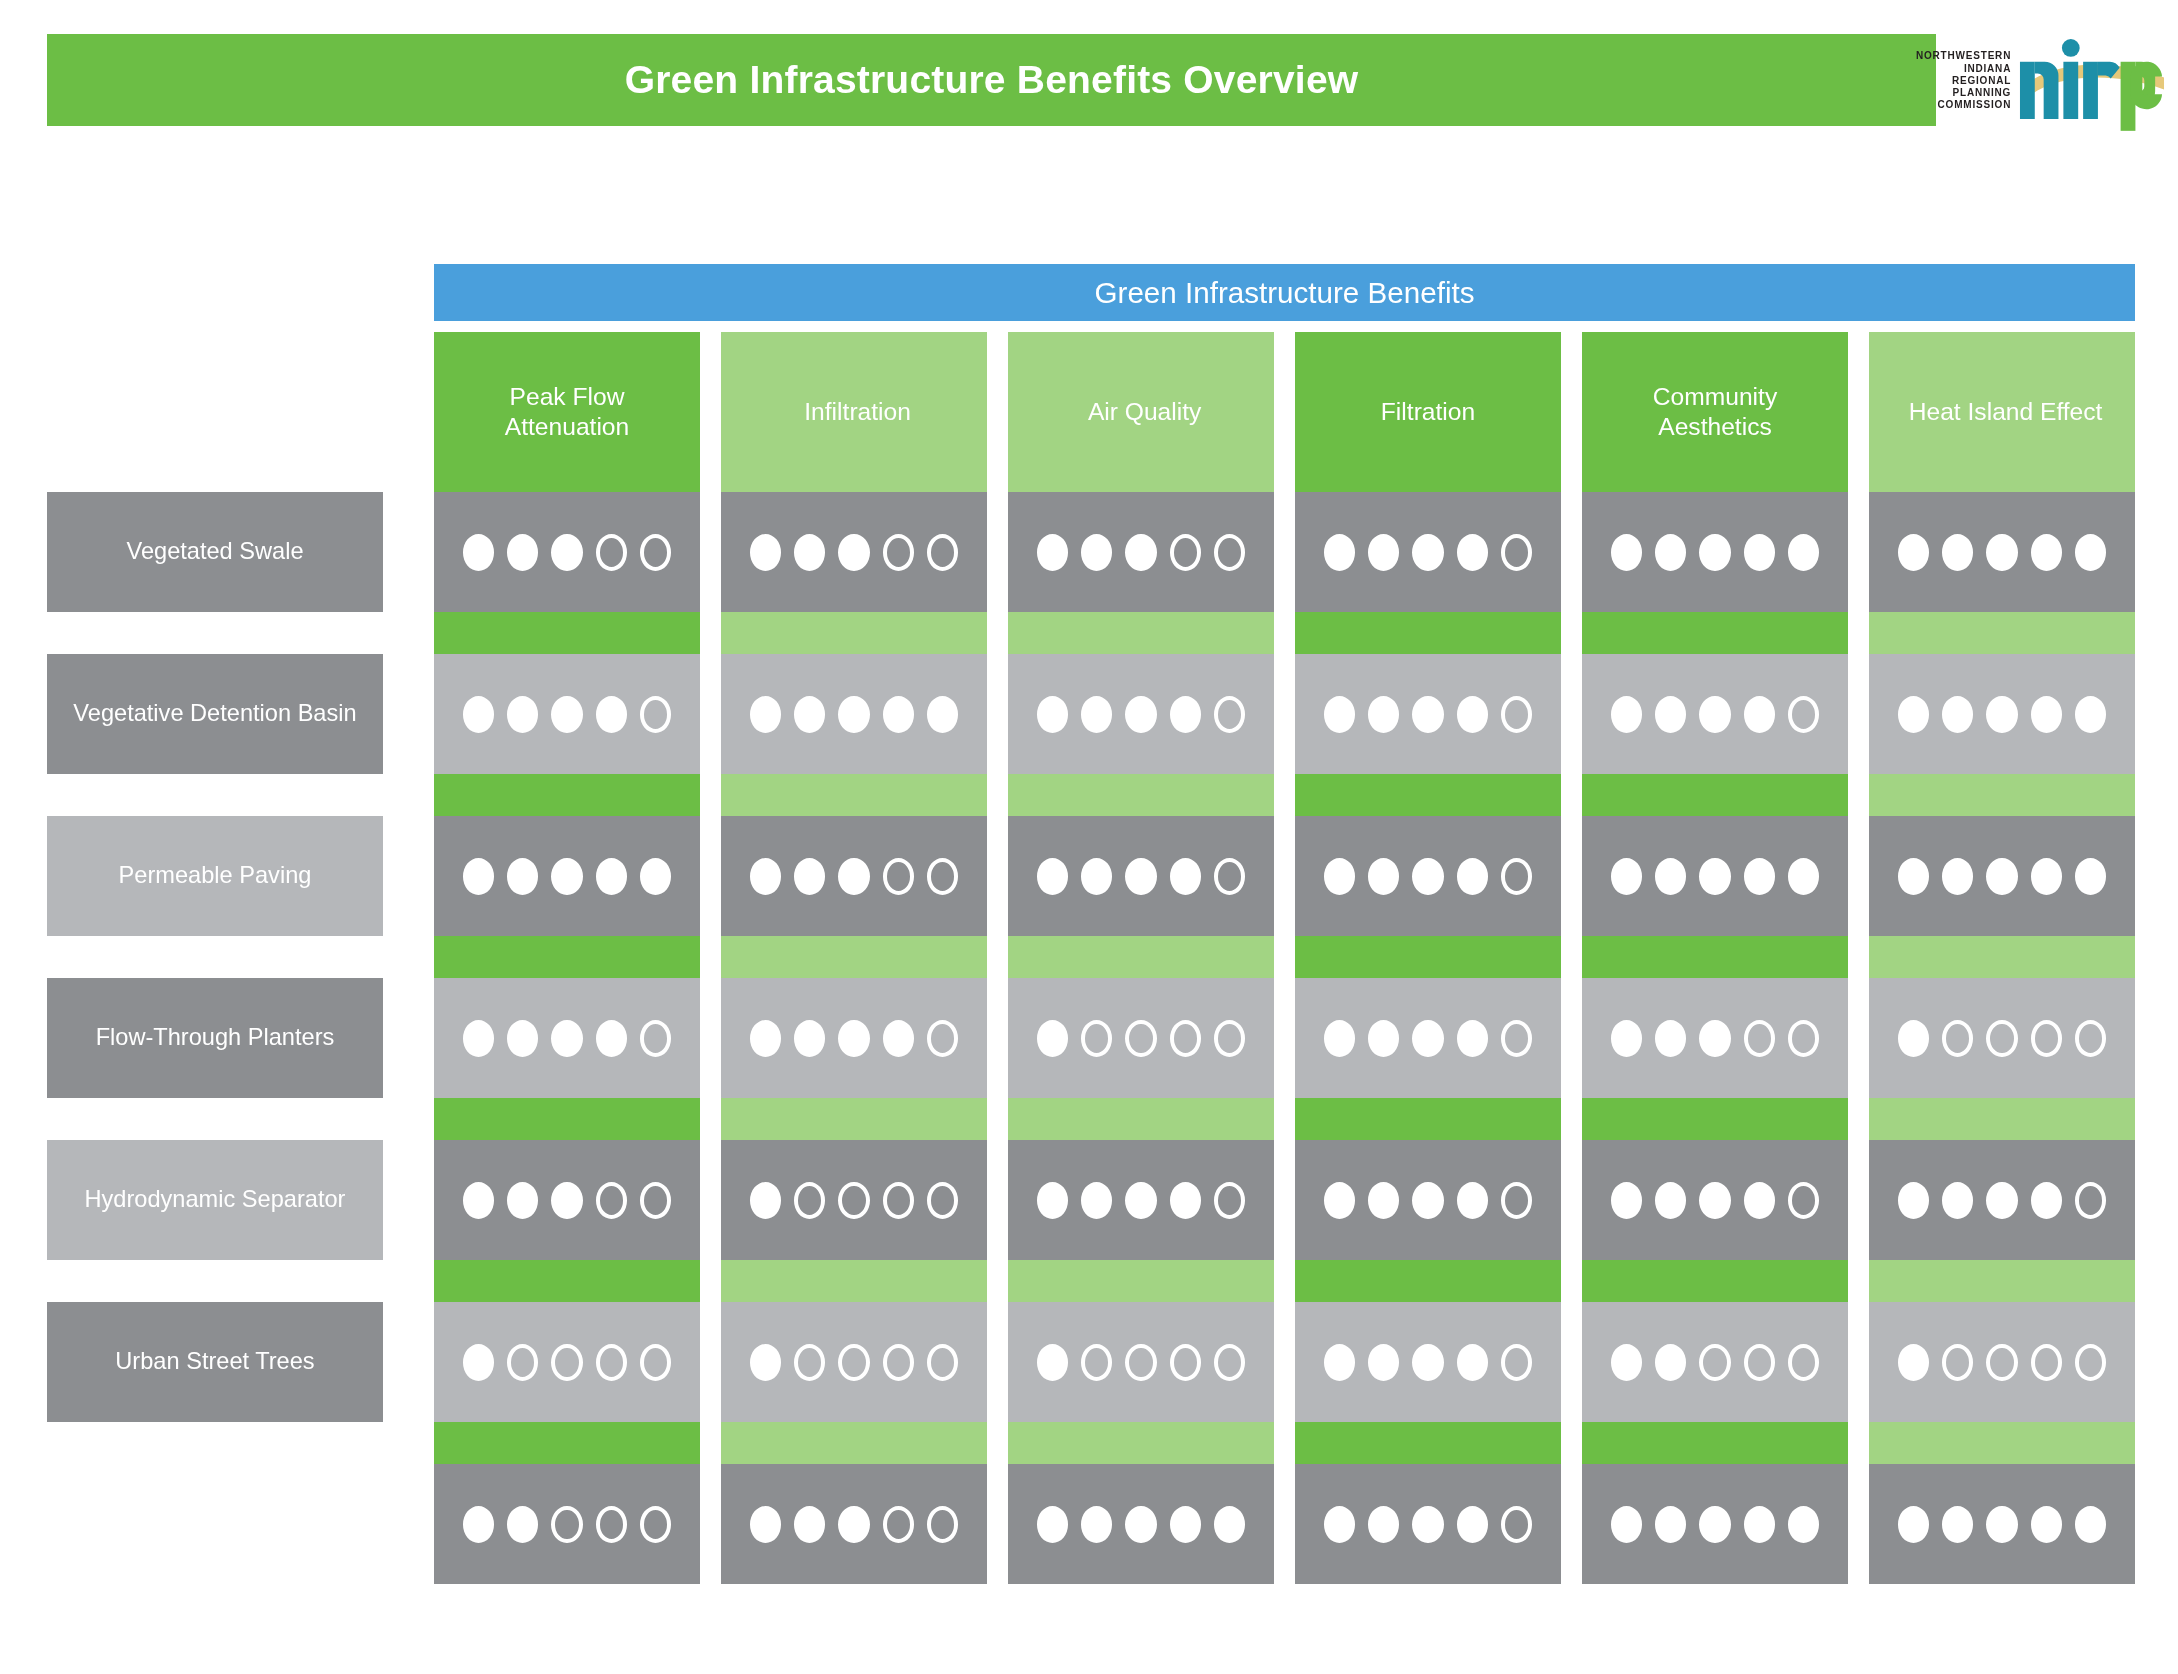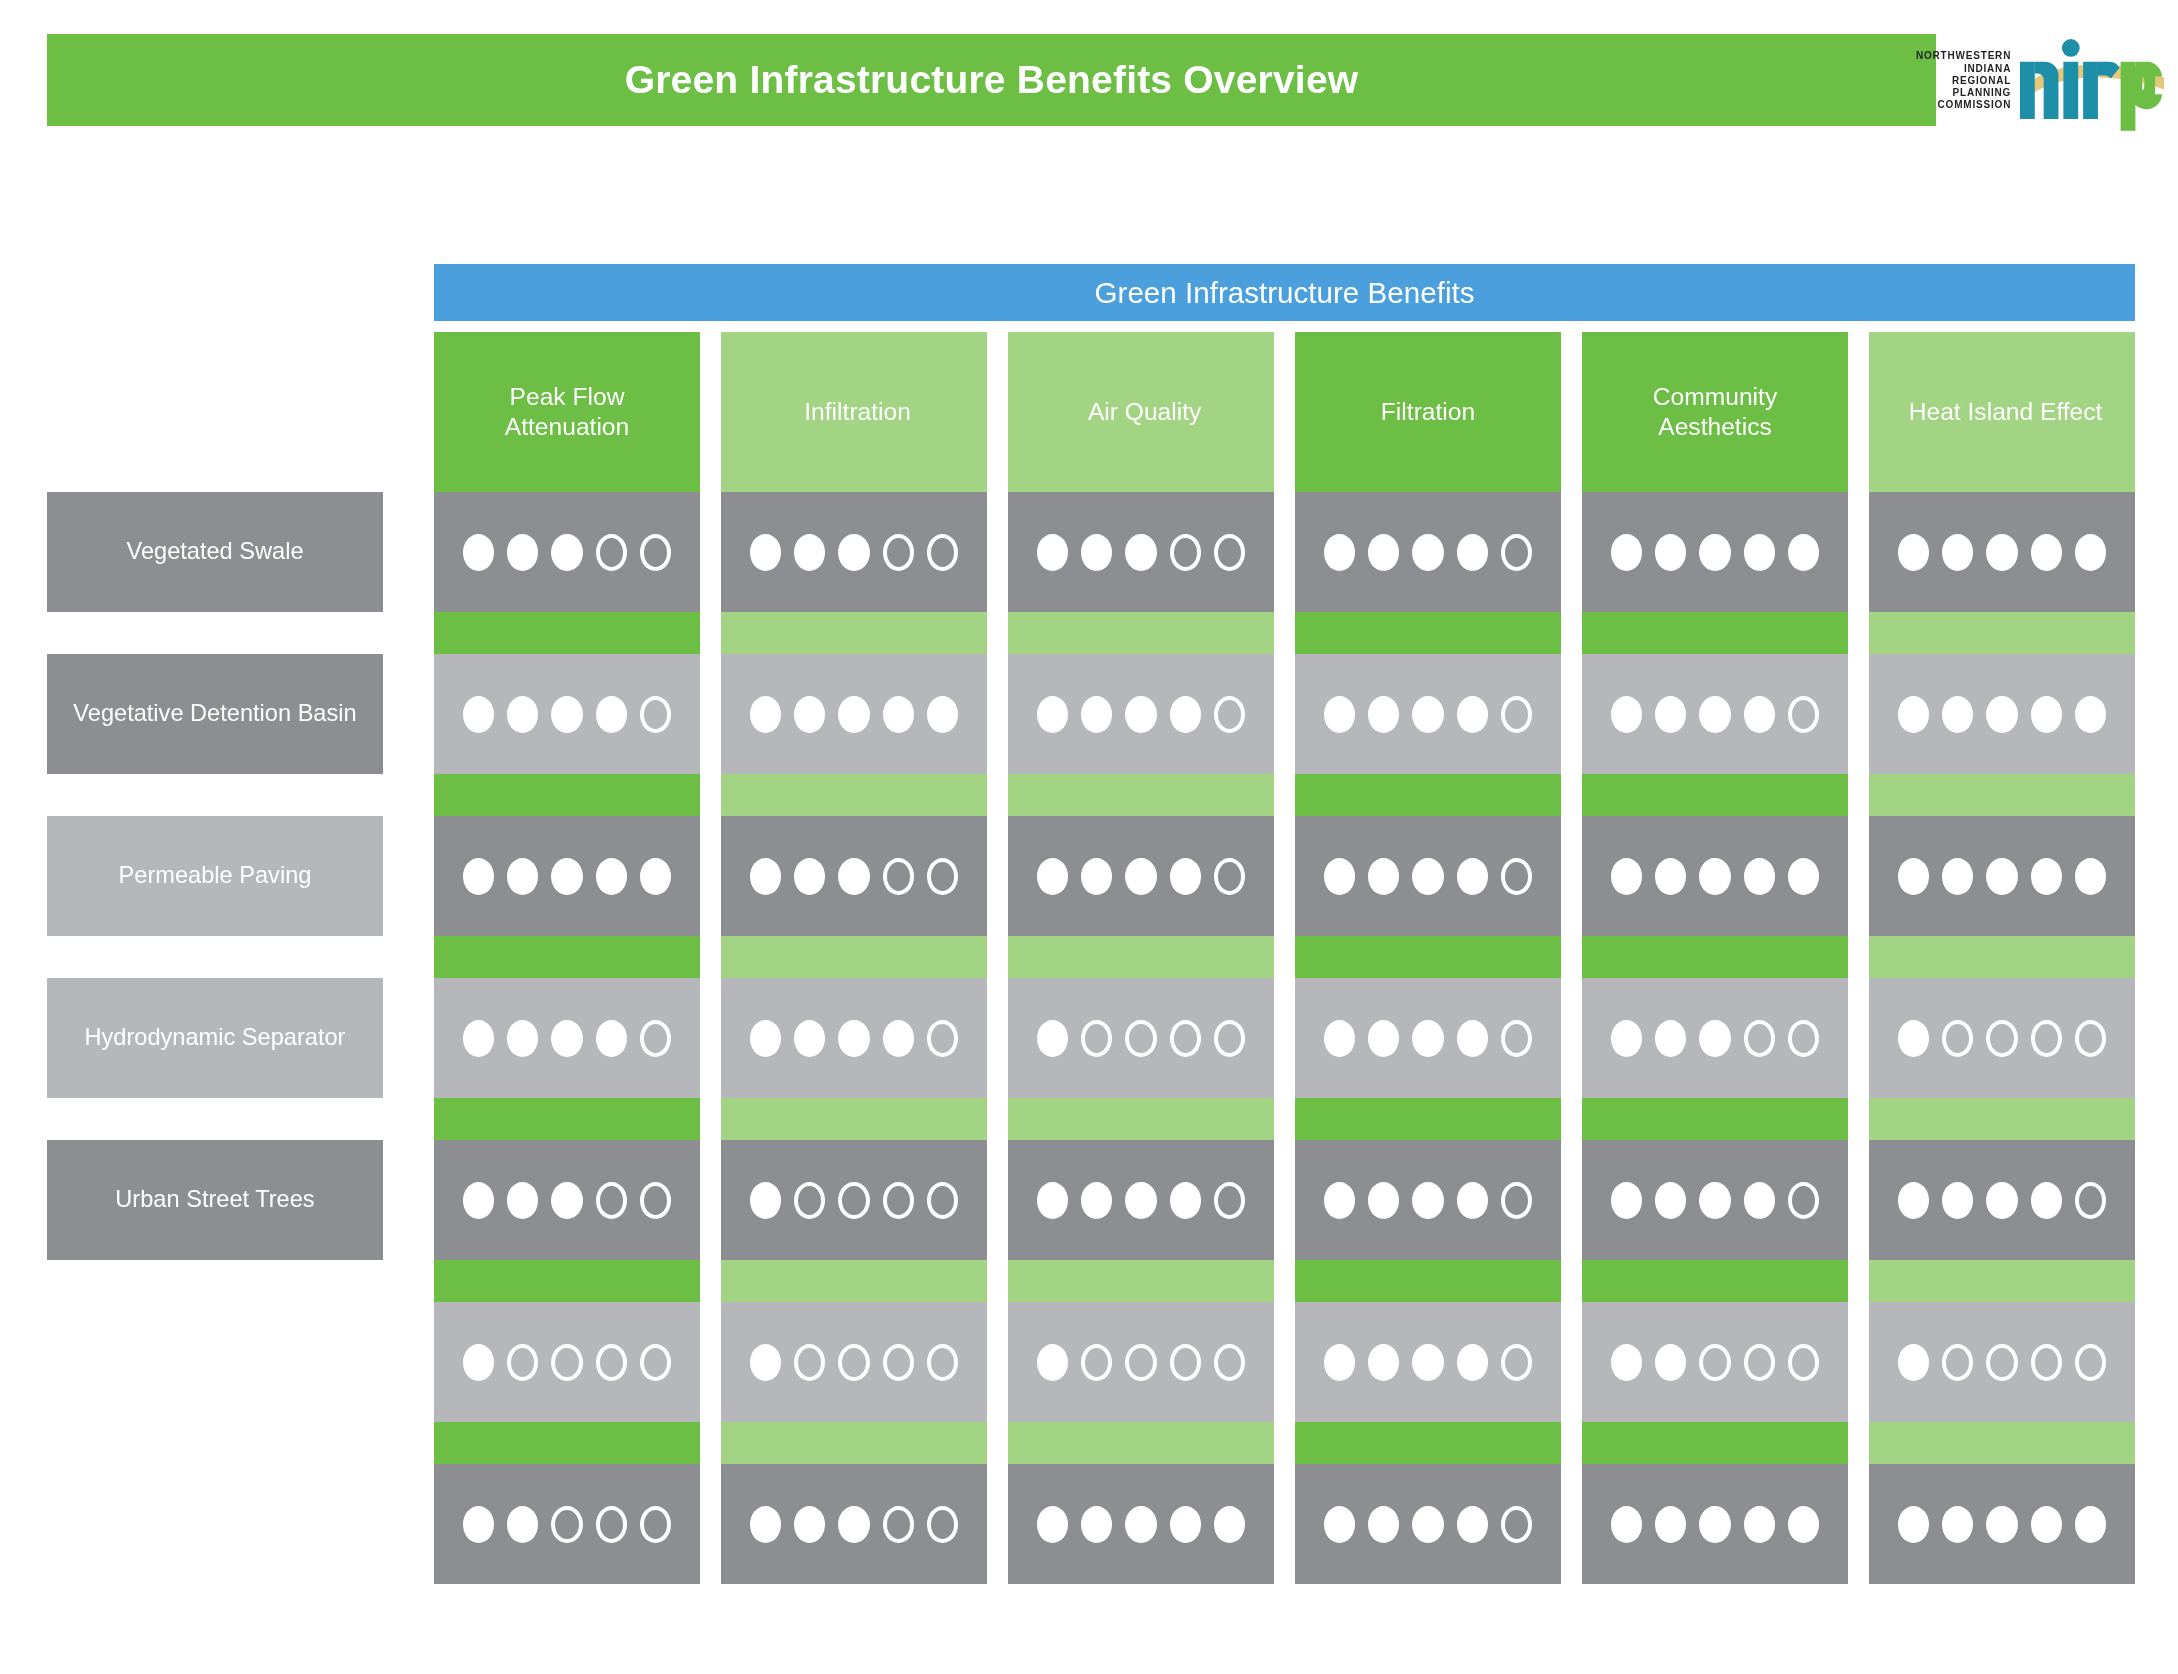--- a/index.html
+++ b/index.html
@@ -232,20 +232,23 @@
     <div id="row-labels">
         <div class="row-label rl-dark">
           <div class="row-label-text">Vegetated Swale</div>
         </div>
         <div class="row-label rl-dark">
           <div class="row-label-text">Vegetative Detention Basin</div>
         </div>
         <div class="row-label rl-light">
           <div class="row-label-text">Permeable Paving</div>
         </div>
+        <div class="row-label rl-dark">
+          <div class="row-label-text">Flow-Through Planters</div>
+        </div>
         <div class="row-label rl-light">
           <div class="row-label-text">Hydrodynamic Separator</div>
         </div>
         <div class="row-label rl-dark">
           <div class="row-label-text">Urban Street Trees</div>
         </div>
       </div>
 
     <div id="columns">
         <div class="benefit-column">

